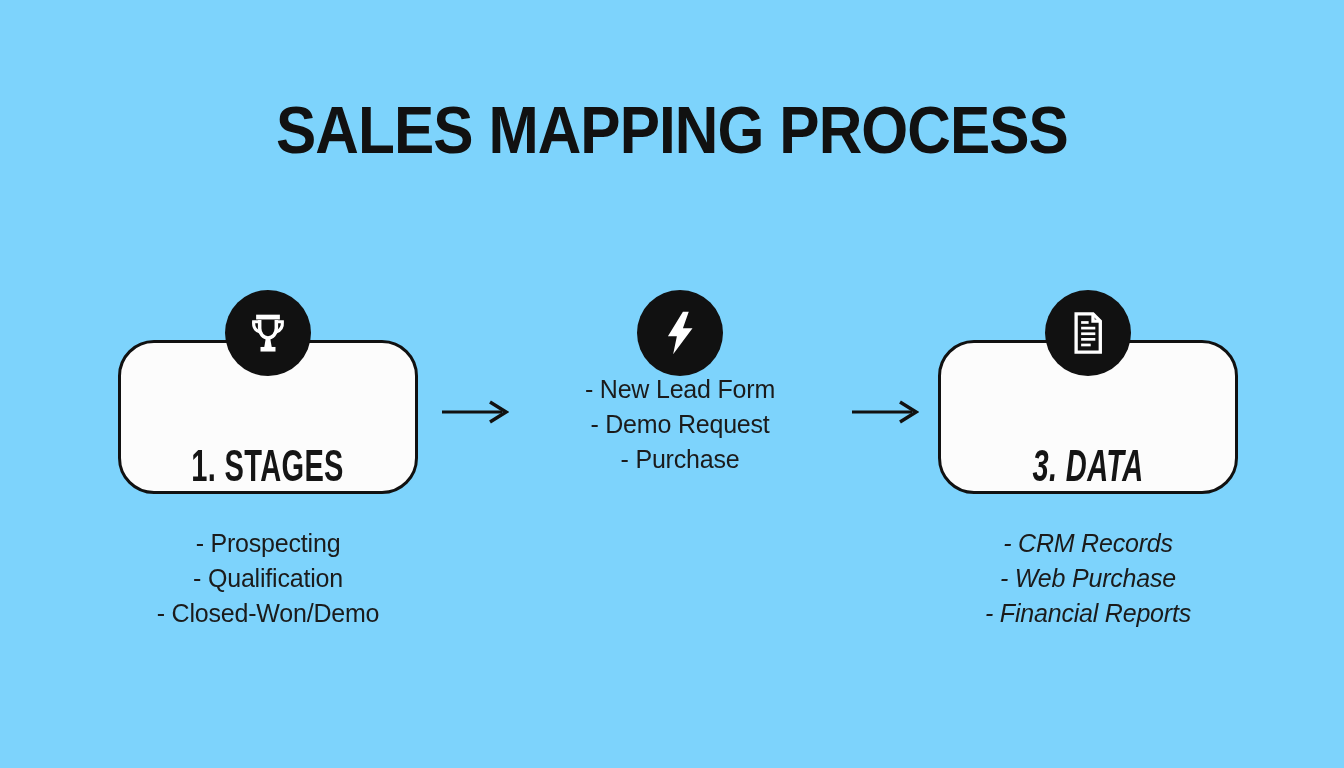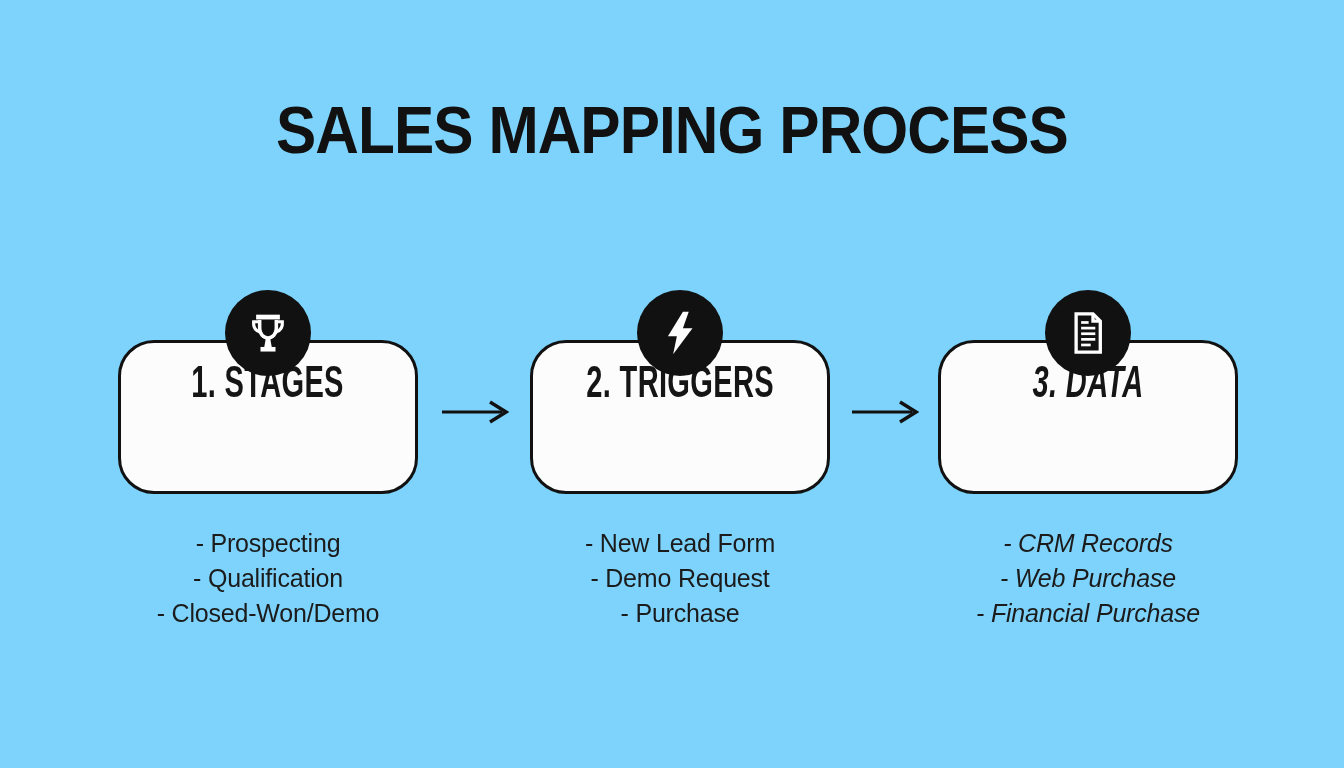--- a/index.html
+++ b/index.html
@@ -61,21 +61,21 @@
     display: block;
   }
   .step-box {
     position: relative;
     z-index: 1;
     height: 134px;
     border: 3px solid #111111;
     border-radius: 36px;
     background: #fcfcfc;
     display: flex;
-    align-items: flex-start;
+    align-items: flex-end;
     justify-content: center;
     padding-top: 14px;
     box-sizing: content-box;
   }
   .step-label {
     display: inline-block;
     font-size: 44px;
     font-weight: bold;
     letter-spacing: 0.5px;
     color: #151515;
@@ -132,23 +132,20 @@
     <line x1="1" y1="14" x2="61" y2="14" stroke="#111111" stroke-width="3.2"></line>
     <path d="M49 4 L65 14 L49 24" fill="none" stroke="#111111" stroke-width="3.4" stroke-linejoin="miter"></path>
   </svg>
 
   <section class="step-col c2">
     <div class="badge">
       <svg viewBox="0 0 24 24" aria-hidden="true">
         <path d="M13.4 1.8 L6.2 13.6 h4.3 L8.7 22.2 L18 9.7 h-4.6 L16.2 1.8 z" fill="#ffffff"></path>
       </svg>
     </div>
-    <div class="step-box">
-      <span class="step-label">2. TRIGGERS</span>
-    </div>
     <div class="step-items">
       <div>- New Lead Form</div>
       <div>- Demo Request</div>
       <div>- Purchase</div>
     </div>
   </section>
 
   <svg class="flow-arrow a2" viewBox="0 0 68 28" aria-hidden="true">
     <line x1="1" y1="14" x2="61" y2="14" stroke="#111111" stroke-width="3.2"></line>
     <path d="M49 4 L65 14 L49 24" fill="none" stroke="#111111" stroke-width="3.4" stroke-linejoin="miter"></path>
@@ -165,17 +162,17 @@
         <rect x="8.7" y="14.4" width="6.8" height="1.3" fill="#ffffff"></rect>
         <rect x="8.7" y="17.1" width="4.6" height="1.3" fill="#ffffff"></rect>
       </svg>
     </div>
     <div class="step-box">
       <span class="step-label">3. DATA</span>
     </div>
     <div class="step-items">
       <div>- CRM Records</div>
       <div>- Web Purchase</div>
-      <div>- Financial Purchase</div>
+      <div>- Financial Reports</div>
     </div>
   </section>
 
 </main>
 
 </body></html>

